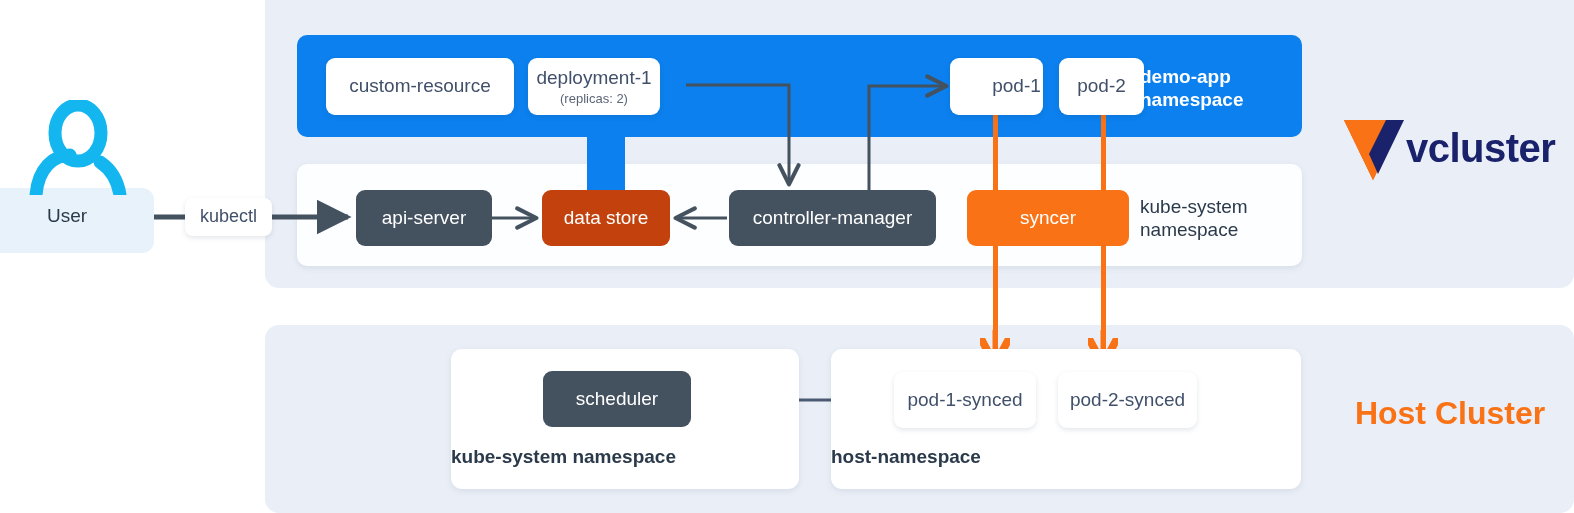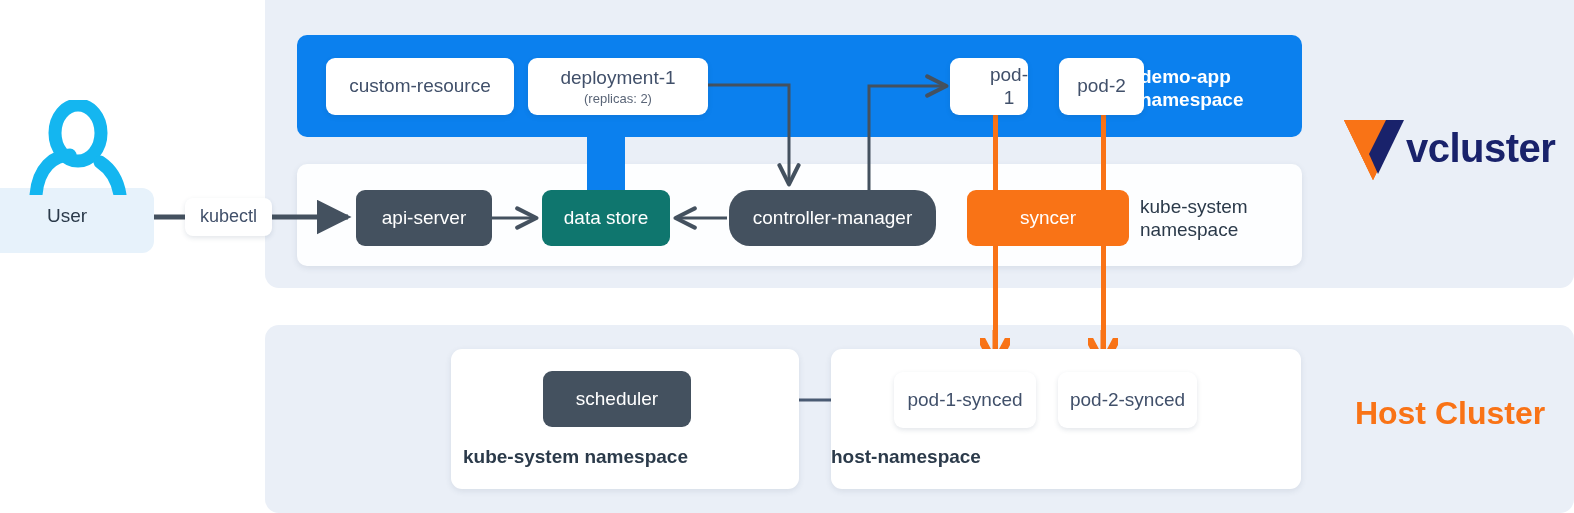--- a/index.html
+++ b/index.html
@@ -28,21 +28,21 @@
   #user-icon{position:absolute;left:28px;top:100px;width:100px;height:95px;}
 
   
   .node{
     position:absolute;display:flex;align-items:center;justify-content:center;
     text-align:center;box-sizing:border-box;border-radius:9px;
     font-size:19px;line-height:1.18;
   }
   .node.white{background:#ffffff;color:#41506a;box-shadow:0 2px 5px rgba(40,60,90,.13);}
   .node.dark{background:#44515f;color:#ffffff;}
-  .node.blue{background:#0f766e;color:#ffffff;}
+  .node.blue{background:#c2410c;color:#ffffff;}
   .node.orange{background:#f97316;color:#ffffff;}
   .node .sub{display:block;font-size:13px;color:#5a6577;margin-top:2px;}
 
   
   #demo-ns{
     position:absolute;left:297px;top:35px;width:1005px;height:102px;
     background:#0b80ee;border-radius:10px;
   }
   #kube-ns{
     position:absolute;left:297px;top:164px;width:1005px;height:102px;
@@ -53,32 +53,32 @@
     background:#ffffff;border-radius:11px;box-shadow:0 2px 6px rgba(40,60,90,.10);
   }
   #host-ns{
     position:absolute;left:831px;top:349px;width:470px;height:140px;
     background:#ffffff;border-radius:11px;box-shadow:0 2px 6px rgba(40,60,90,.10);
   }
 
   .ns-label{position:absolute;text-align:left;line-height:1.2;}
   #demo-ns-label{left:1140px;top:66px;width:175px;font-size:19px;font-weight:bold;color:#ffffff;}
   #kube-ns-label{left:1140px;top:196px;width:175px;font-size:19px;color:#2b3a4a;}
-  #host-kube-ns-label{left:451px;top:446px;width:396px;font-size:19px;font-weight:bold;color:#2b3a4a;padding-left:12px;}
+  #host-kube-ns-label{left:451px;top:446px;width:396px;font-size:19px;font-weight:bold;color:#2b3a4a;}
   #host-ns-label{left:831px;top:446px;width:470px;font-size:19px;font-weight:bold;color:#2b3a4a;}
 
   
   #custom-resource{left:326px;top:58px;width:188px;height:57px;}
-  #deployment-1{left:528px;top:58px;width:180px;height:57px;flex-direction:column;}
-  #pod-1{left:950px;top:58px;width:78px;height:57px;padding-left:40px;}
+  #deployment-1{left:528px;top:58px;width:132px;height:57px;flex-direction:column;}
+  #pod-1{left:950px;top:58px;width:93px;height:57px;padding-left:40px;}
   #pod-2{left:1059px;top:58px;width:85px;height:57px;}
 
   #api-server{left:356px;top:190px;width:136px;height:56px;}
   #data-store{left:542px;top:190px;width:128px;height:56px;}
-  #controller-manager{left:729px;top:190px;width:207px;height:56px;border-radius:21px;}
+  #controller-manager{left:729px;top:190px;width:207px;height:56px;}
   #syncer{left:967px;top:190px;width:162px;height:56px;text-align:center;}
 
   #scheduler{left:543px;top:371px;width:148px;height:56px;}
   #pod-1-synced{left:894px;top:372px;width:142px;height:56px;}
   #pod-2-synced{left:1058px;top:372px;width:139px;height:56px;}
 
   #kubectl{left:185px;top:198px;width:87px;height:38px;font-size:18px;border-radius:8px;}
 
   
   .bar{position:absolute;background:#0b80ee;}

